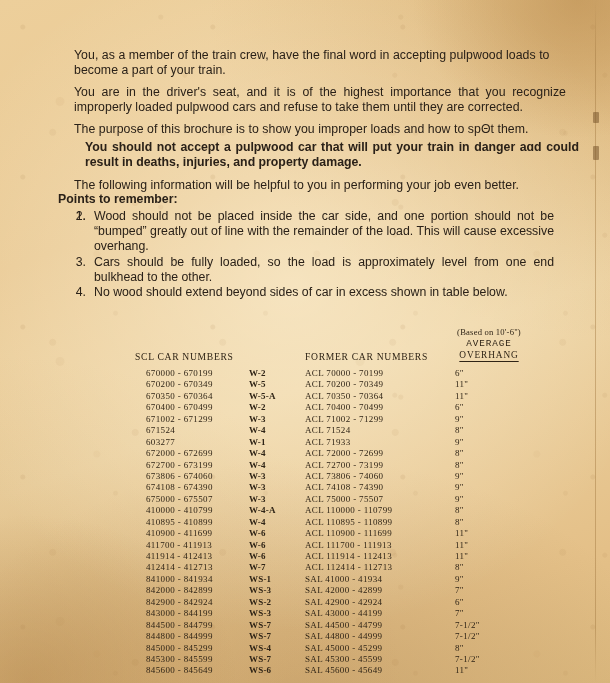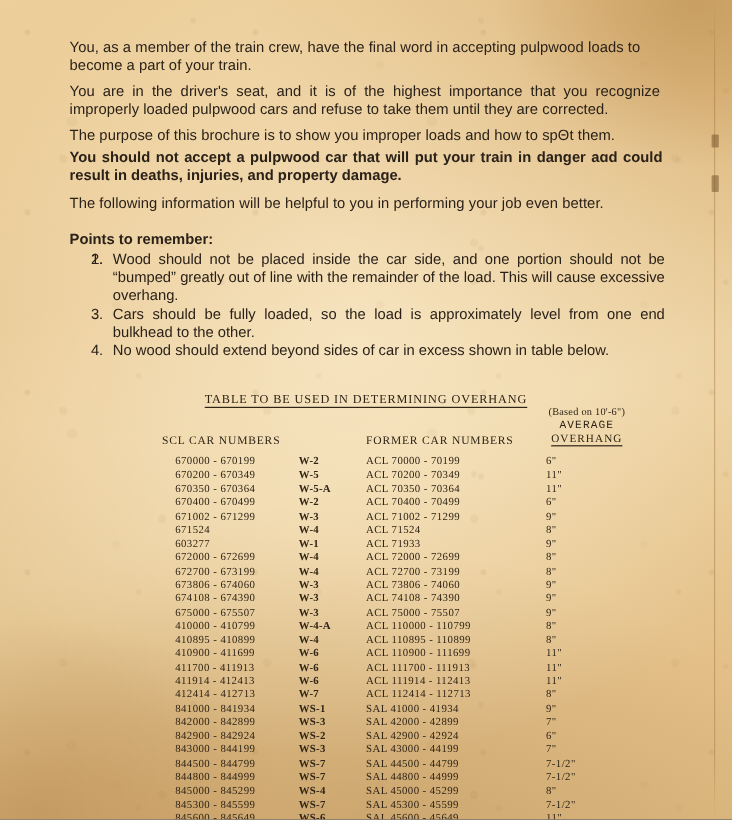--- a/index.html
+++ b/index.html
@@ -83,31 +83,31 @@
   #content {
     position: absolute;
     left: 0; top: 0;
     width: 610px;
   }
   .para {
     color: #2a2118;
     font-size: 12.3px;
     line-height: 15.2px;
     letter-spacing: .05px;
-    margin: 0;
+    margin: 16px;
   }
   .para.justify { text-align: justify; }
   .para.bold {
     font-weight: bold;
     letter-spacing: 0;
   }
   #p1 { position: absolute; left: 58px; top: 32px;  width: 492px; }
   #p2 { position: absolute; left: 58px; top: 69px;  width: 492px; text-align: justify; }
   #p3 { position: absolute; left: 58px; top: 106px; width: 492px; }
-  #p4 { position: absolute; left: 58px; top: 124px; width: 494px; text-align: justify; }
+  #p4 { position: absolute; left: 69px; top: 124px; width: 494px; text-align: justify; }
   #p5 { position: absolute; left: 58px; top: 162px; width: 492px; }
 
   #points-heading {
     position: absolute;
     left: 58px; top: 192px;
     font-size: 12.3px;
     font-weight: bold;
     color: #2a2118;
   }
 
@@ -253,21 +253,20 @@
 
     <ol id="points-list">
         <li><span class="num">1.</span></li>
         <li><span class="num">2.</span><span>Wood should not be placed inside the car side, and one portion should not be “bumped” greatly out of line with the remainder of the load. This will cause excessive overhang.</span></li>
         <li><span class="num">3.</span><span>Cars should be fully loaded, so the load is approximately level from one end bulkhead to the other.</span></li>
         <li><span class="num">4.</span><span>No wood should extend beyond sides of car in excess shown in table below.</span></li>
       </ol>
 
     <div id="table-block">
 
-      <div id="table-title">TABLE TO BE USED IN DETERMINING OVERHANG</div>
 
       <div id="table-head">
         <div class="col-head" id="head-scl">SCL CAR NUMBERS</div>
         <div class="col-head" id="head-former">FORMER CAR NUMBERS</div>
         <div id="head-over-basis">(Based on 10'-6")</div>
         <div id="head-over-l1">AVERAGE</div>
         <div id="head-over-l2">OVERHANG</div>
       </div>
 
       <div id="rows">

